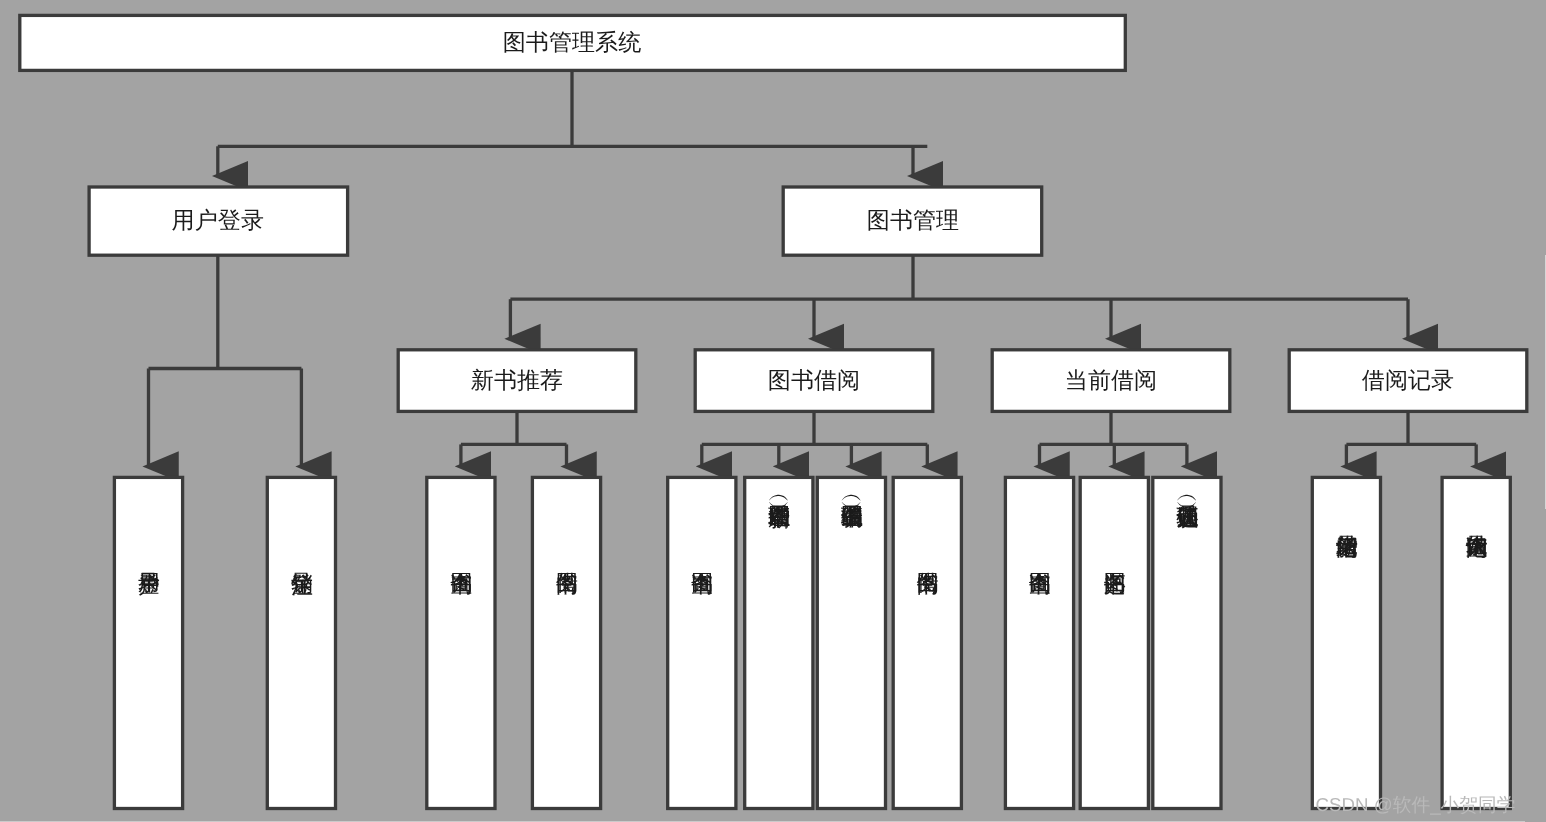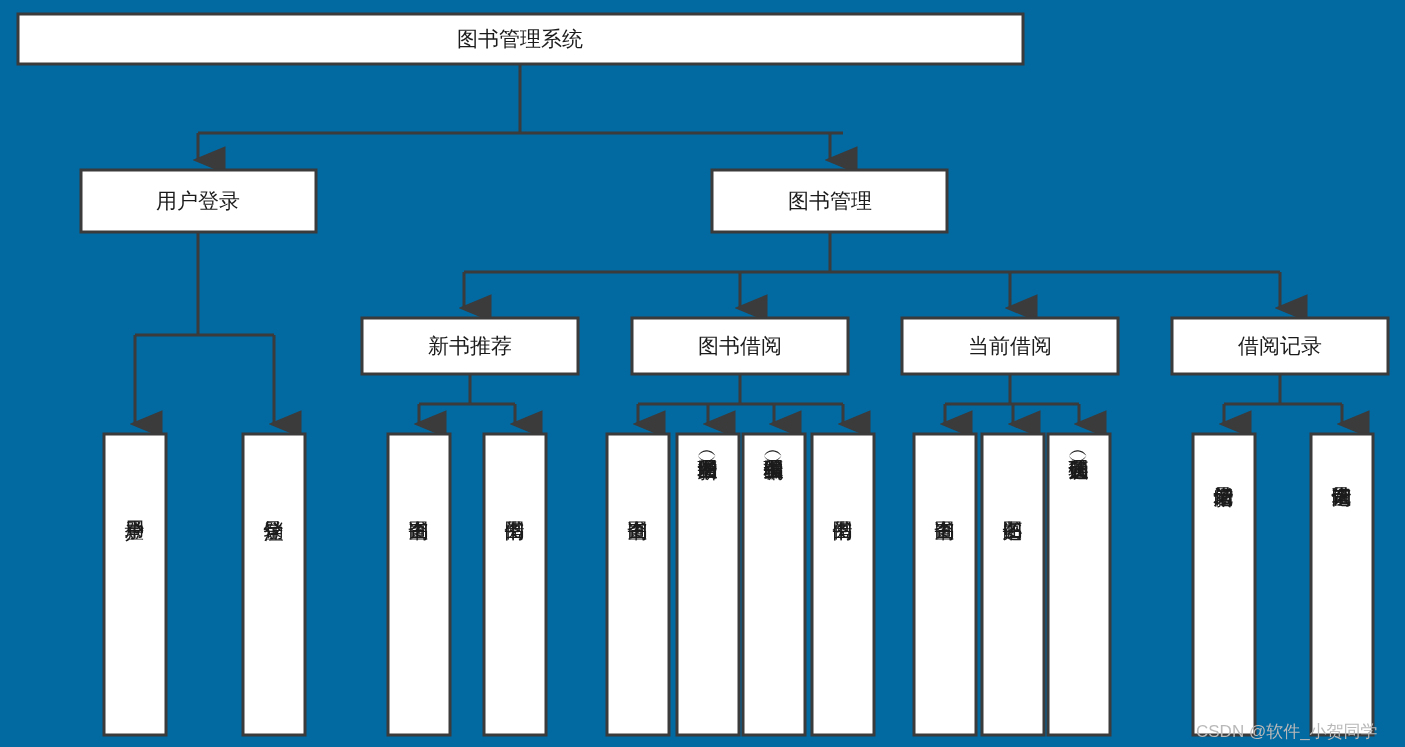--- a/index.html
+++ b/index.html
@@ -1,17 +1,17 @@
 <!DOCTYPE html>
 <html><head>
 <meta charset="utf-8">
 <style>
   html,body{margin:0;padding:0;background:#ffffff;}
   body{font-family:"Liberation Sans","DejaVu Sans",sans-serif;}
-  #stage{position:relative;width:1405px;height:747px;background:#0369a1;overflow:hidden;}
+  #stage{position:relative;width:1405px;height:747px;background:#a3a3a3;overflow:hidden;}
   svg{display:block;}
   .node-box{fill:#ffffff;stroke:#3b3b3b;stroke-width:3;}
   .h-label{font-size:21px;fill:#1b1b1b;text-anchor:middle;dominant-baseline:middle;}
   .v-label{font-size:20px;fill:#1b1b1b;text-anchor:middle;writing-mode:vertical-rl;}
   .link{stroke:#3b3b3b;stroke-width:3;fill:none;}
   .watermark{font-size:17px;fill:#b9b9b9;}
 </style>
 </head>
 <body>
 

